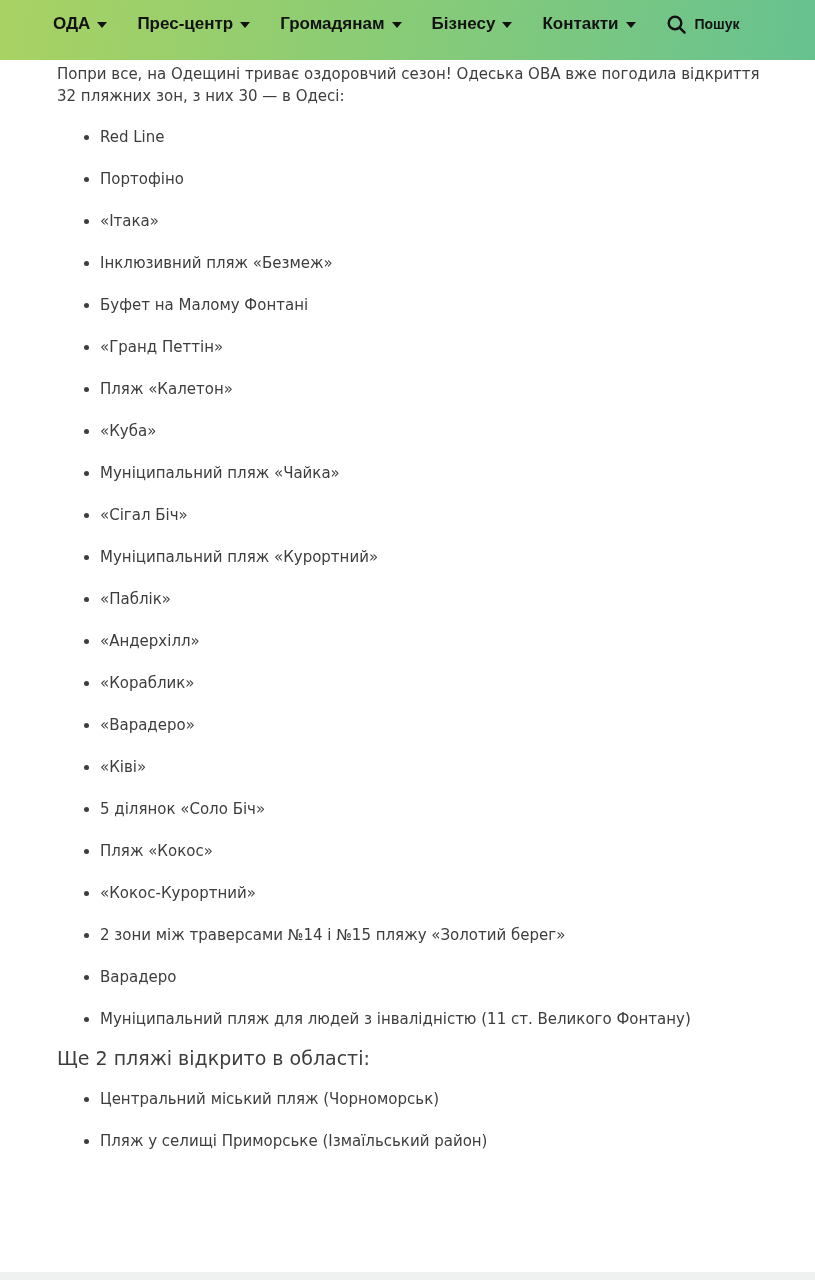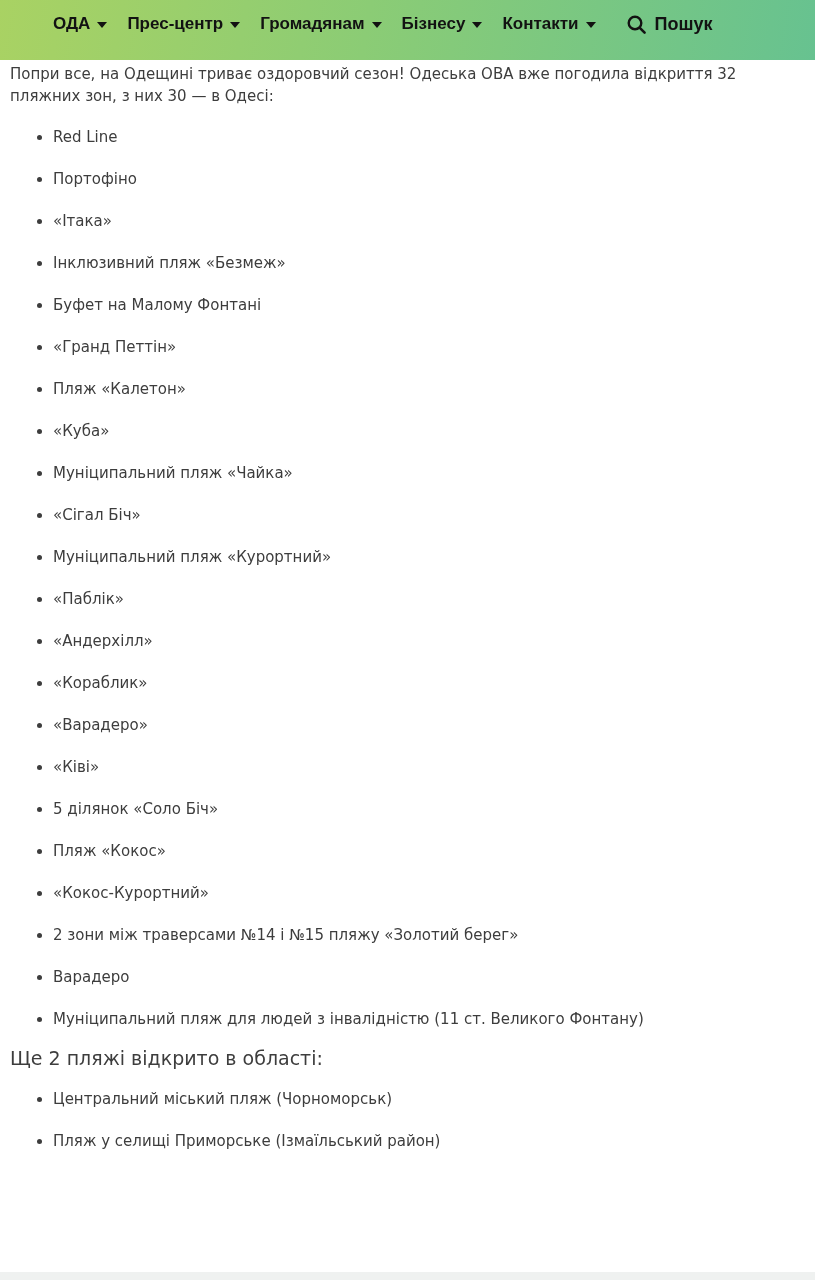--- a/index.html
+++ b/index.html
@@ -36,30 +36,31 @@
     border-right: 5px solid transparent;
     border-top: 6px solid #121212;
     margin-top: 2px;
   }
   .nav-search {
     display: flex;
     align-items: center;
     gap: 8px;
     font-family: "Liberation Sans", sans-serif;
     font-weight: 700;
-    font-size: 18px;
+    font-size: 14px;
     color: #121212;
     cursor: pointer;
     white-space: nowrap;
   }
   .search-icon svg { display: block; }
   
   .content {
     padding: 0 40px 0 10px;
     color: #3d3d3d;
+    margin-left: 47px;
   }
   .intro {
     margin: 4px 0 0 0;
     font-size: 15px;
     line-height: 21.5px;
     max-width: 755px;
   }
   ul.beach-list {
     list-style: none;
     margin: 17px 0 0 0;
@@ -91,21 +92,21 @@
     position: absolute;
     left: 0; bottom: 0;
     width: 815px; height: 8px;
     background: #eff1f0;
   }
 </style>
 </head>
 <body>
 
 <nav class="top-nav" style="background: linear-gradient(100deg, rgb(169, 210, 99) 0%, rgb(139, 204, 117) 45%, rgb(103, 194, 144) 100%); color: rgb(18, 18, 18);">
-  <div style="display:flex;align-items:center;gap:20px;">
+  <div style="display:flex;align-items:center;gap:30px;">
 
       <div class="nav-item">
         <span>ОДА</span>
         <span class="caret"></span>
       </div>
 
       <div class="nav-item">
         <span>Прес-центр</span>
         <span class="caret"></span>
       </div>

